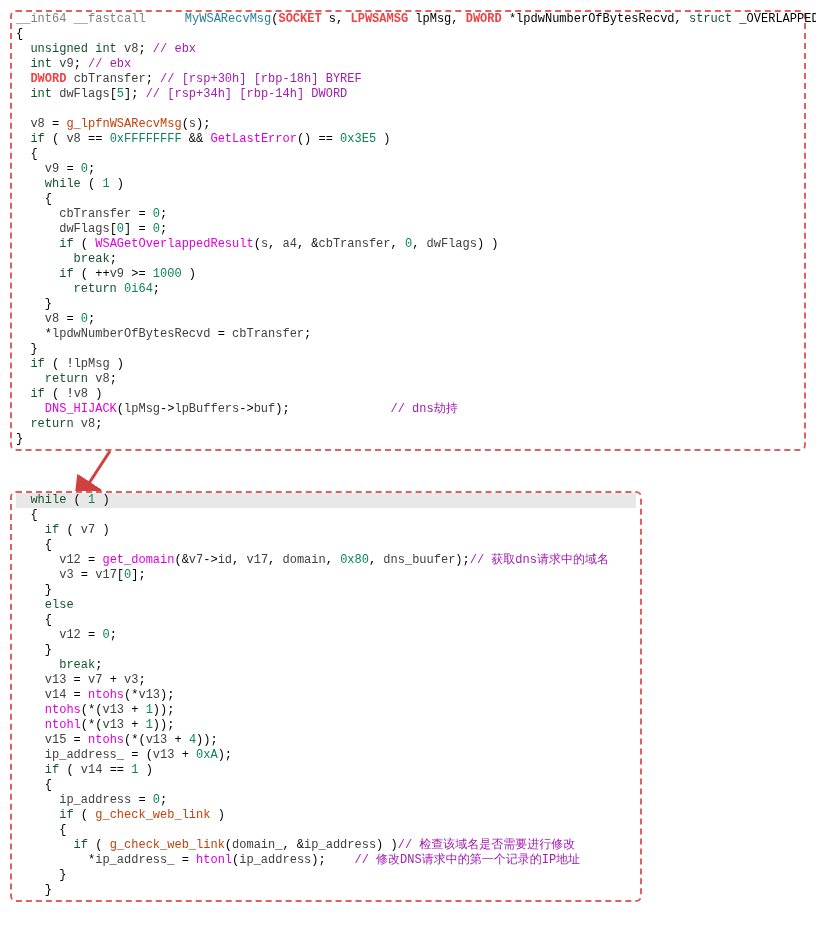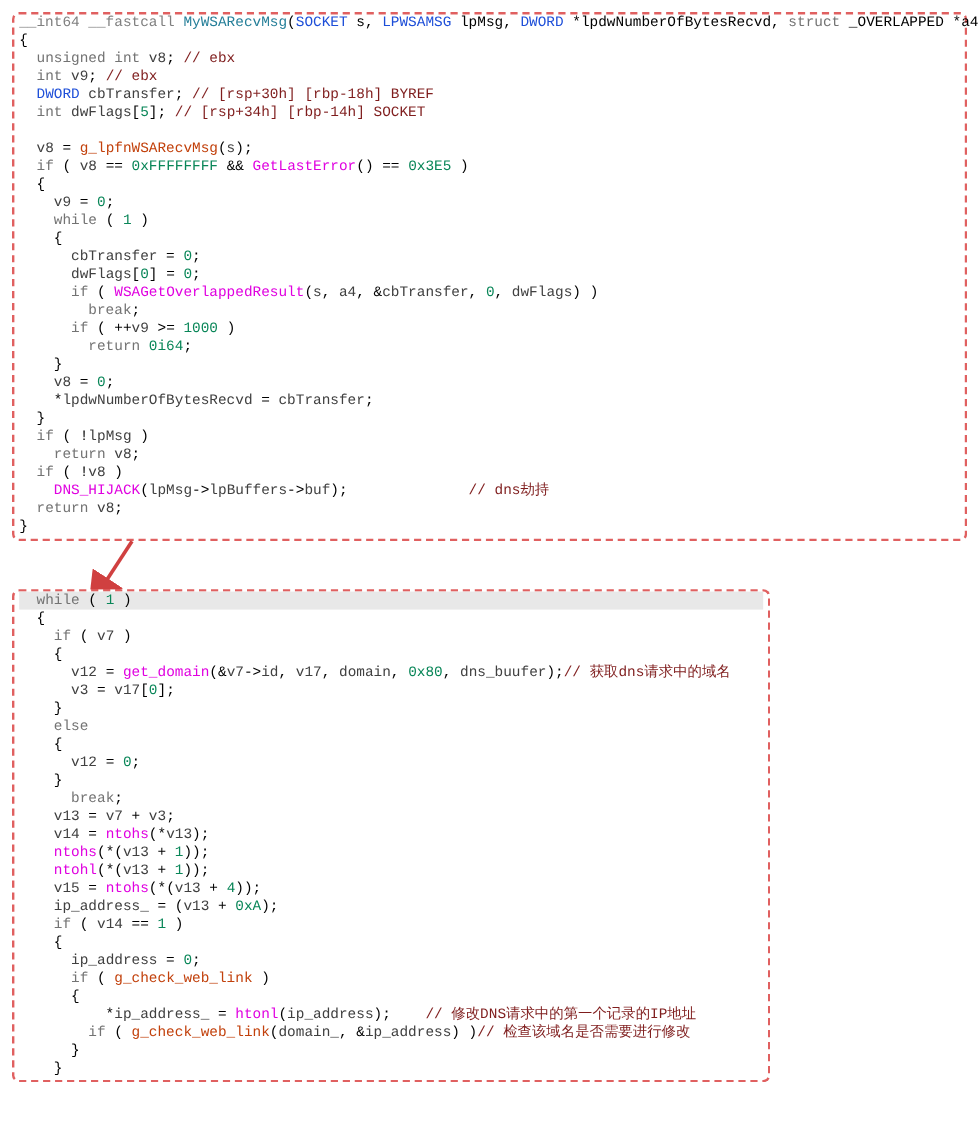--- a/index.html
+++ b/index.html
@@ -24,27 +24,27 @@
   .codebox.bottom {
     width: 620px;
   }
   .code-line {
     white-space: pre;
     min-height: 15px;
   }
   .code-line.hl {
     background: #e8e8e8;
   }
-  .tk-kw     { color: #737373; }
-  .tk-type   { color: #1d4ed8; }
-  .tk-func   { color: #267f99; }
+  .tk-kw     { color: #14532d; }
+  .tk-type   { color: #ef4444; font-weight: bold; }
+  .tk-func   { color: #267f99; margin-left: 32px; }
   .tk-call   { color: #e000e0; }
   .tk-var    { color: #404040; }
   .tk-num    { color: #098658; }
-  .tk-cmt    { color: #7f1d1d; text-align: center; }
+  .tk-cmt    { color: #a21caf; text-align: center; }
   .tk-fn-sig { color: #808080; }
   .tk-global { color: #c2410c; }
   .arrow-wrap {
     position: relative;
     height: 50px;
     margin-top: -8px;
     margin-bottom: -8px;
   }
   .arrow-svg {
     position: absolute;
@@ -54,21 +54,21 @@
 </style>
 </head>
 <body>
 
 <div class="codebox" id="codebox1">
     <div class="code-line"><span class="tk-fn-sig">__int64 __fastcall </span><span class="tk-func">MyWSARecvMsg</span><span>(</span><span class="tk-type">SOCKET</span><span> s, </span><span class="tk-type">LPWSAMSG</span><span> lpMsg, </span><span class="tk-type">DWORD</span><span> *lpdwNumberOfBytesRecvd, </span><span class="tk-kw">struct</span><span> _OVERLAPPED *a4)</span></div>
     <div class="code-line"><span>{</span></div>
     <div class="code-line"><span>  </span><span class="tk-kw">unsigned int</span><span> </span><span class="tk-var">v8</span><span>; </span><span class="tk-cmt">// ebx</span></div>
     <div class="code-line"><span>  </span><span class="tk-kw">int</span><span> </span><span class="tk-var">v9</span><span>; </span><span class="tk-cmt">// ebx</span></div>
     <div class="code-line"><span>  </span><span class="tk-type">DWORD</span><span> </span><span class="tk-var">cbTransfer</span><span>; </span><span class="tk-cmt">// [rsp+30h] [rbp-18h] BYREF</span></div>
-    <div class="code-line"><span>  </span><span class="tk-kw">int</span><span> </span><span class="tk-var">dwFlags</span><span>[</span><span class="tk-num">5</span><span>]; </span><span class="tk-cmt">// [rsp+34h] [rbp-14h] SOCKET</span></div>
+    <div class="code-line"><span>  </span><span class="tk-kw">int</span><span> </span><span class="tk-var">dwFlags</span><span>[</span><span class="tk-num">5</span><span>]; </span><span class="tk-cmt">// [rsp+34h] [rbp-14h] DWORD</span></div>
     <div class="code-line"><span> </span></div>
     <div class="code-line"><span>  </span><span class="tk-var">v8</span><span> = </span><span class="tk-global">g_lpfnWSARecvMsg</span><span>(</span><span class="tk-var">s</span><span>);</span></div>
     <div class="code-line"><span>  </span><span class="tk-kw">if</span><span> ( </span><span class="tk-var">v8</span><span> == </span><span class="tk-num">0xFFFFFFFF</span><span> &amp;&amp; </span><span class="tk-call">GetLastError</span><span>() == </span><span class="tk-num">0x3E5</span><span> )</span></div>
     <div class="code-line"><span>  {</span></div>
     <div class="code-line"><span>    </span><span class="tk-var">v9</span><span> = </span><span class="tk-num">0</span><span>;</span></div>
     <div class="code-line"><span>    </span><span class="tk-kw">while</span><span> ( </span><span class="tk-num">1</span><span> )</span></div>
     <div class="code-line"><span>    {</span></div>
     <div class="code-line"><span>      </span><span class="tk-var">cbTransfer</span><span> = </span><span class="tk-num">0</span><span>;</span></div>
     <div class="code-line"><span>      </span><span class="tk-var">dwFlags</span><span>[</span><span class="tk-num">0</span><span>] = </span><span class="tk-num">0</span><span>;</span></div>
     <div class="code-line"><span>      </span><span class="tk-kw">if</span><span> ( </span><span class="tk-call">WSAGetOverlappedResult</span><span>(</span><span class="tk-var">s</span><span>, </span><span class="tk-var">a4</span><span>, &amp;</span><span class="tk-var">cbTransfer</span><span>, </span><span class="tk-num">0</span><span>, </span><span class="tk-var">dwFlags</span><span>) )</span></div>
@@ -115,17 +115,17 @@
     <div class="code-line"><span>    </span><span class="tk-var">v14</span><span> = </span><span class="tk-call">ntohs</span><span>(*</span><span class="tk-var">v13</span><span>);</span></div>
     <div class="code-line"><span>    </span><span class="tk-call">ntohs</span><span>(*(</span><span class="tk-var">v13</span><span> + </span><span class="tk-num">1</span><span>));</span></div>
     <div class="code-line"><span>    </span><span class="tk-call">ntohl</span><span>(*(</span><span class="tk-var">v13</span><span> + </span><span class="tk-num">1</span><span>));</span></div>
     <div class="code-line"><span>    </span><span class="tk-var">v15</span><span> = </span><span class="tk-call">ntohs</span><span>(*(</span><span class="tk-var">v13</span><span> + </span><span class="tk-num">4</span><span>));</span></div>
     <div class="code-line"><span>    </span><span class="tk-var">ip_address_</span><span> = (</span><span class="tk-var">v13</span><span> + </span><span class="tk-num">0xA</span><span>);</span></div>
     <div class="code-line"><span>    </span><span class="tk-kw">if</span><span> ( </span><span class="tk-var">v14</span><span> == </span><span class="tk-num">1</span><span> )</span></div>
     <div class="code-line"><span>    {</span></div>
     <div class="code-line"><span>      </span><span class="tk-var">ip_address</span><span> = </span><span class="tk-num">0</span><span>;</span></div>
     <div class="code-line"><span>      </span><span class="tk-kw">if</span><span> ( </span><span class="tk-global">g_check_web_link</span><span> )</span></div>
     <div class="code-line"><span>      {</span></div>
+    <div class="code-line"><span>        </span><span class="tk-kw">if</span><span> ( </span><span class="tk-global">g_check_web_link</span><span>(</span><span class="tk-var">domain_</span><span>, &amp;</span><span class="tk-var">ip_address</span><span>) )</span><span class="tk-cmt">// 检查该域名是否需要进行修改</span></div>
     <div class="code-line"><span>          *</span><span class="tk-var">ip_address_</span><span> = </span><span class="tk-call">htonl</span><span>(</span><span class="tk-var">ip_address</span><span>);    </span><span class="tk-cmt">// 修改DNS请求中的第一个记录的IP地址</span></div>
-    <div class="code-line"><span>        </span><span class="tk-kw">if</span><span> ( </span><span class="tk-global">g_check_web_link</span><span>(</span><span class="tk-var">domain_</span><span>, &amp;</span><span class="tk-var">ip_address</span><span>) )</span><span class="tk-cmt">// 检查该域名是否需要进行修改</span></div>
     <div class="code-line"><span>      }</span></div>
     <div class="code-line"><span>    }</span></div>
   </div>
 
 </body></html>

